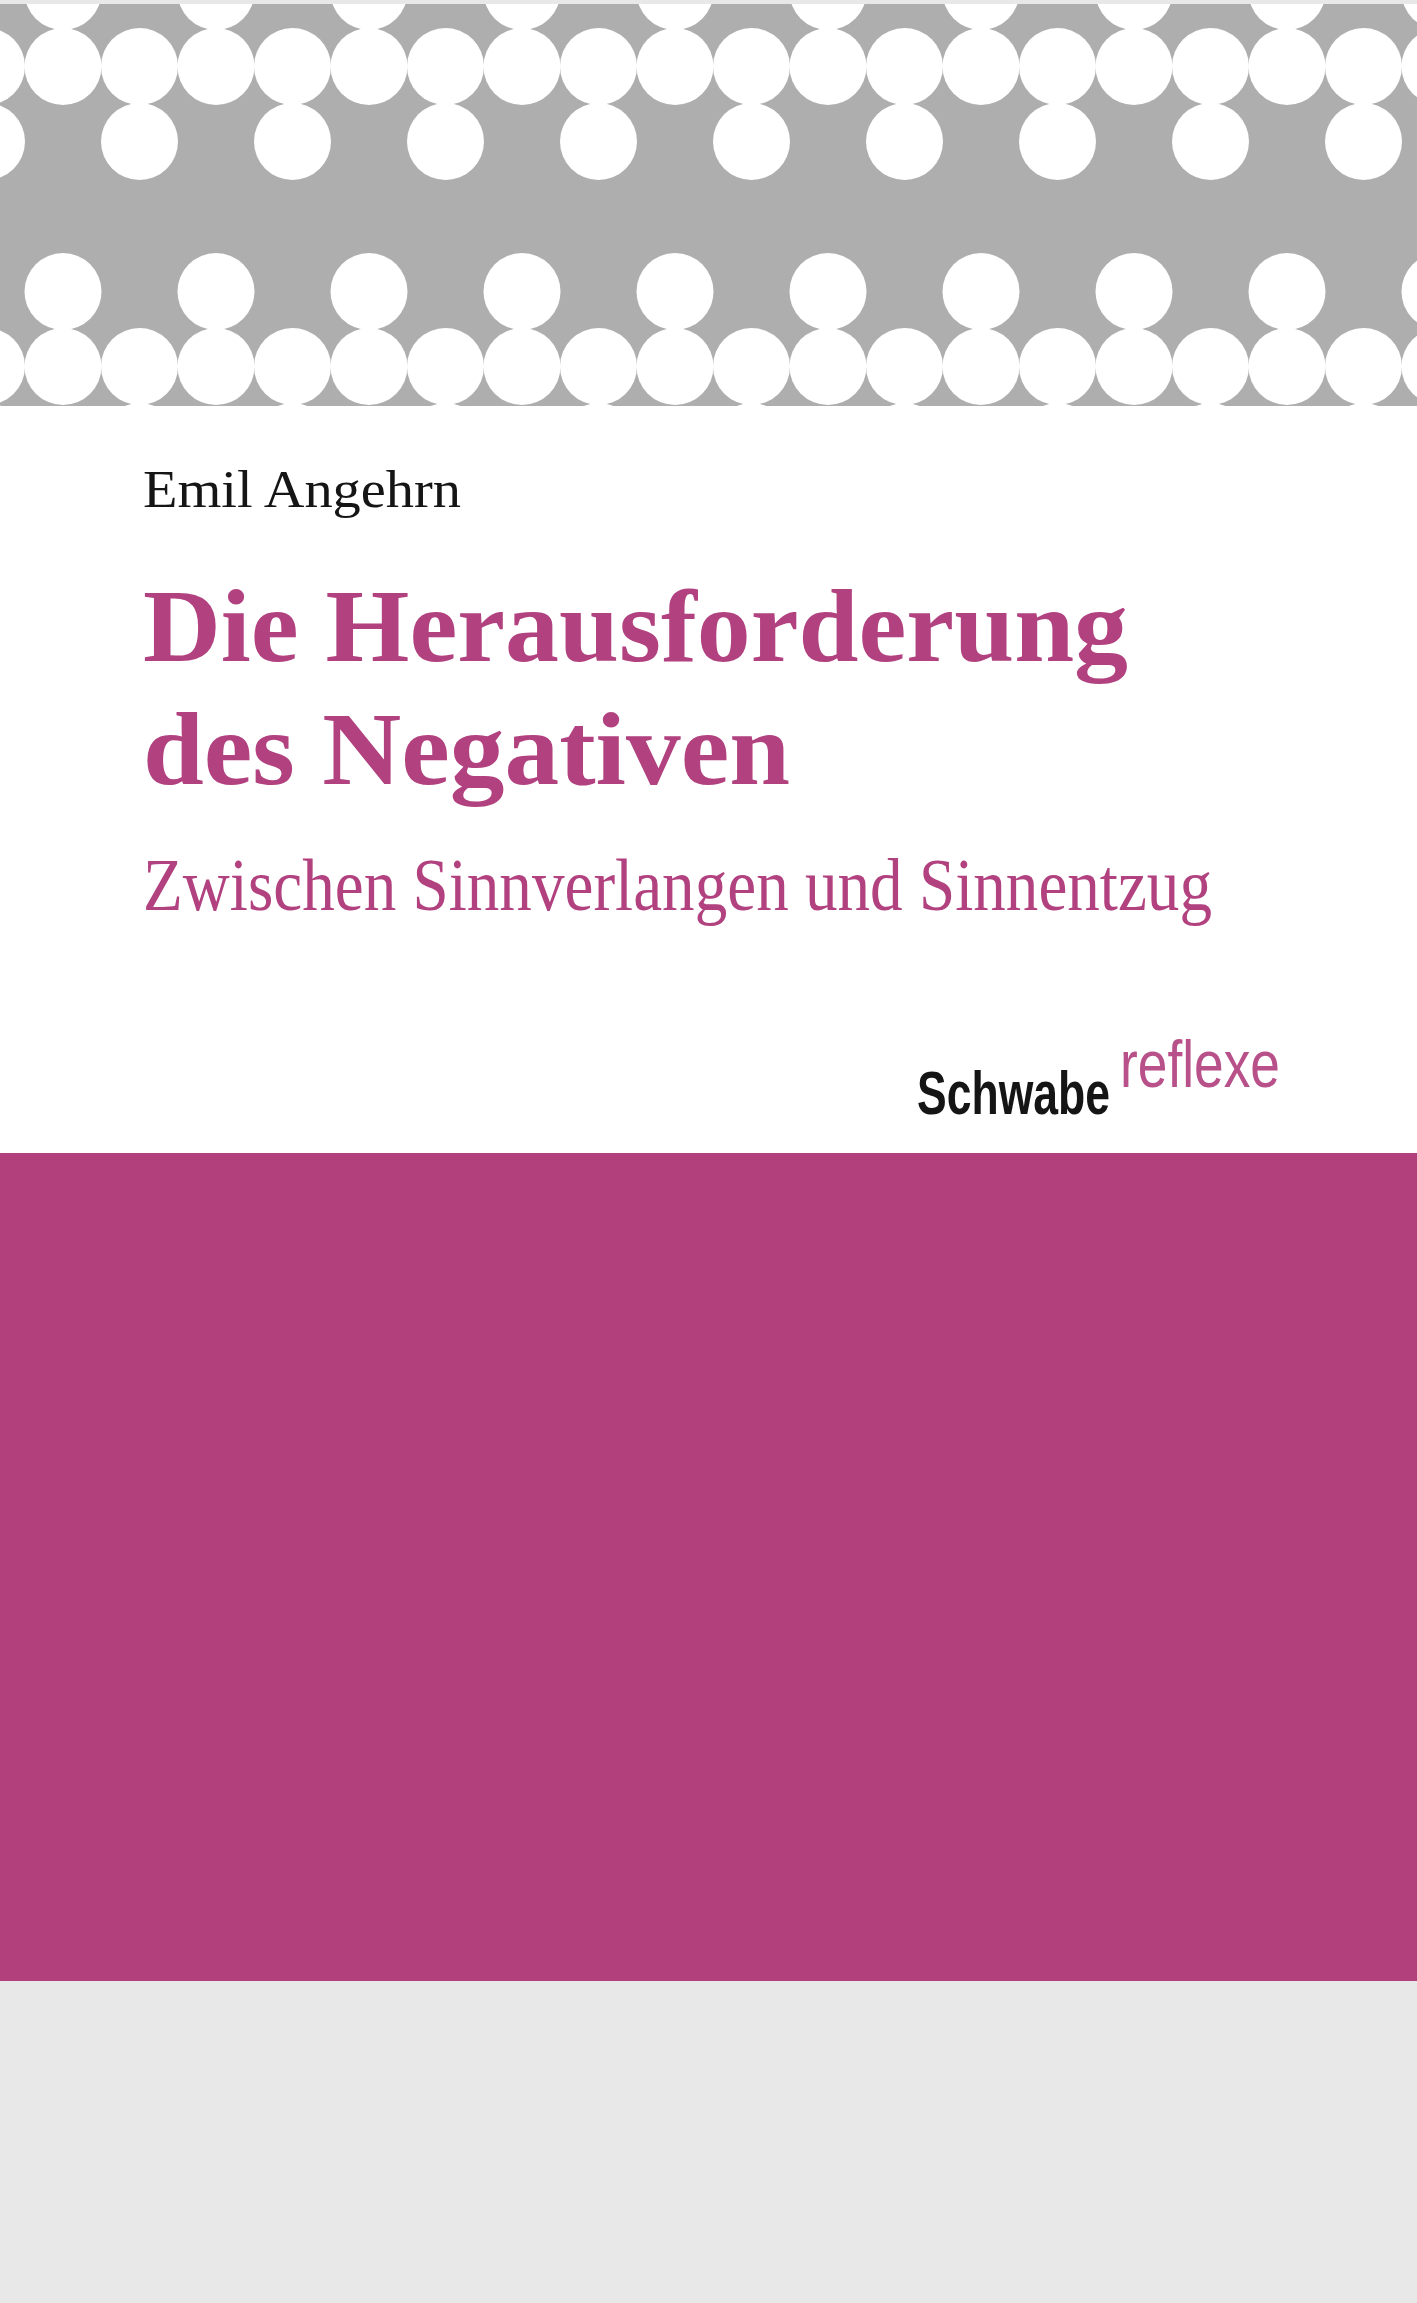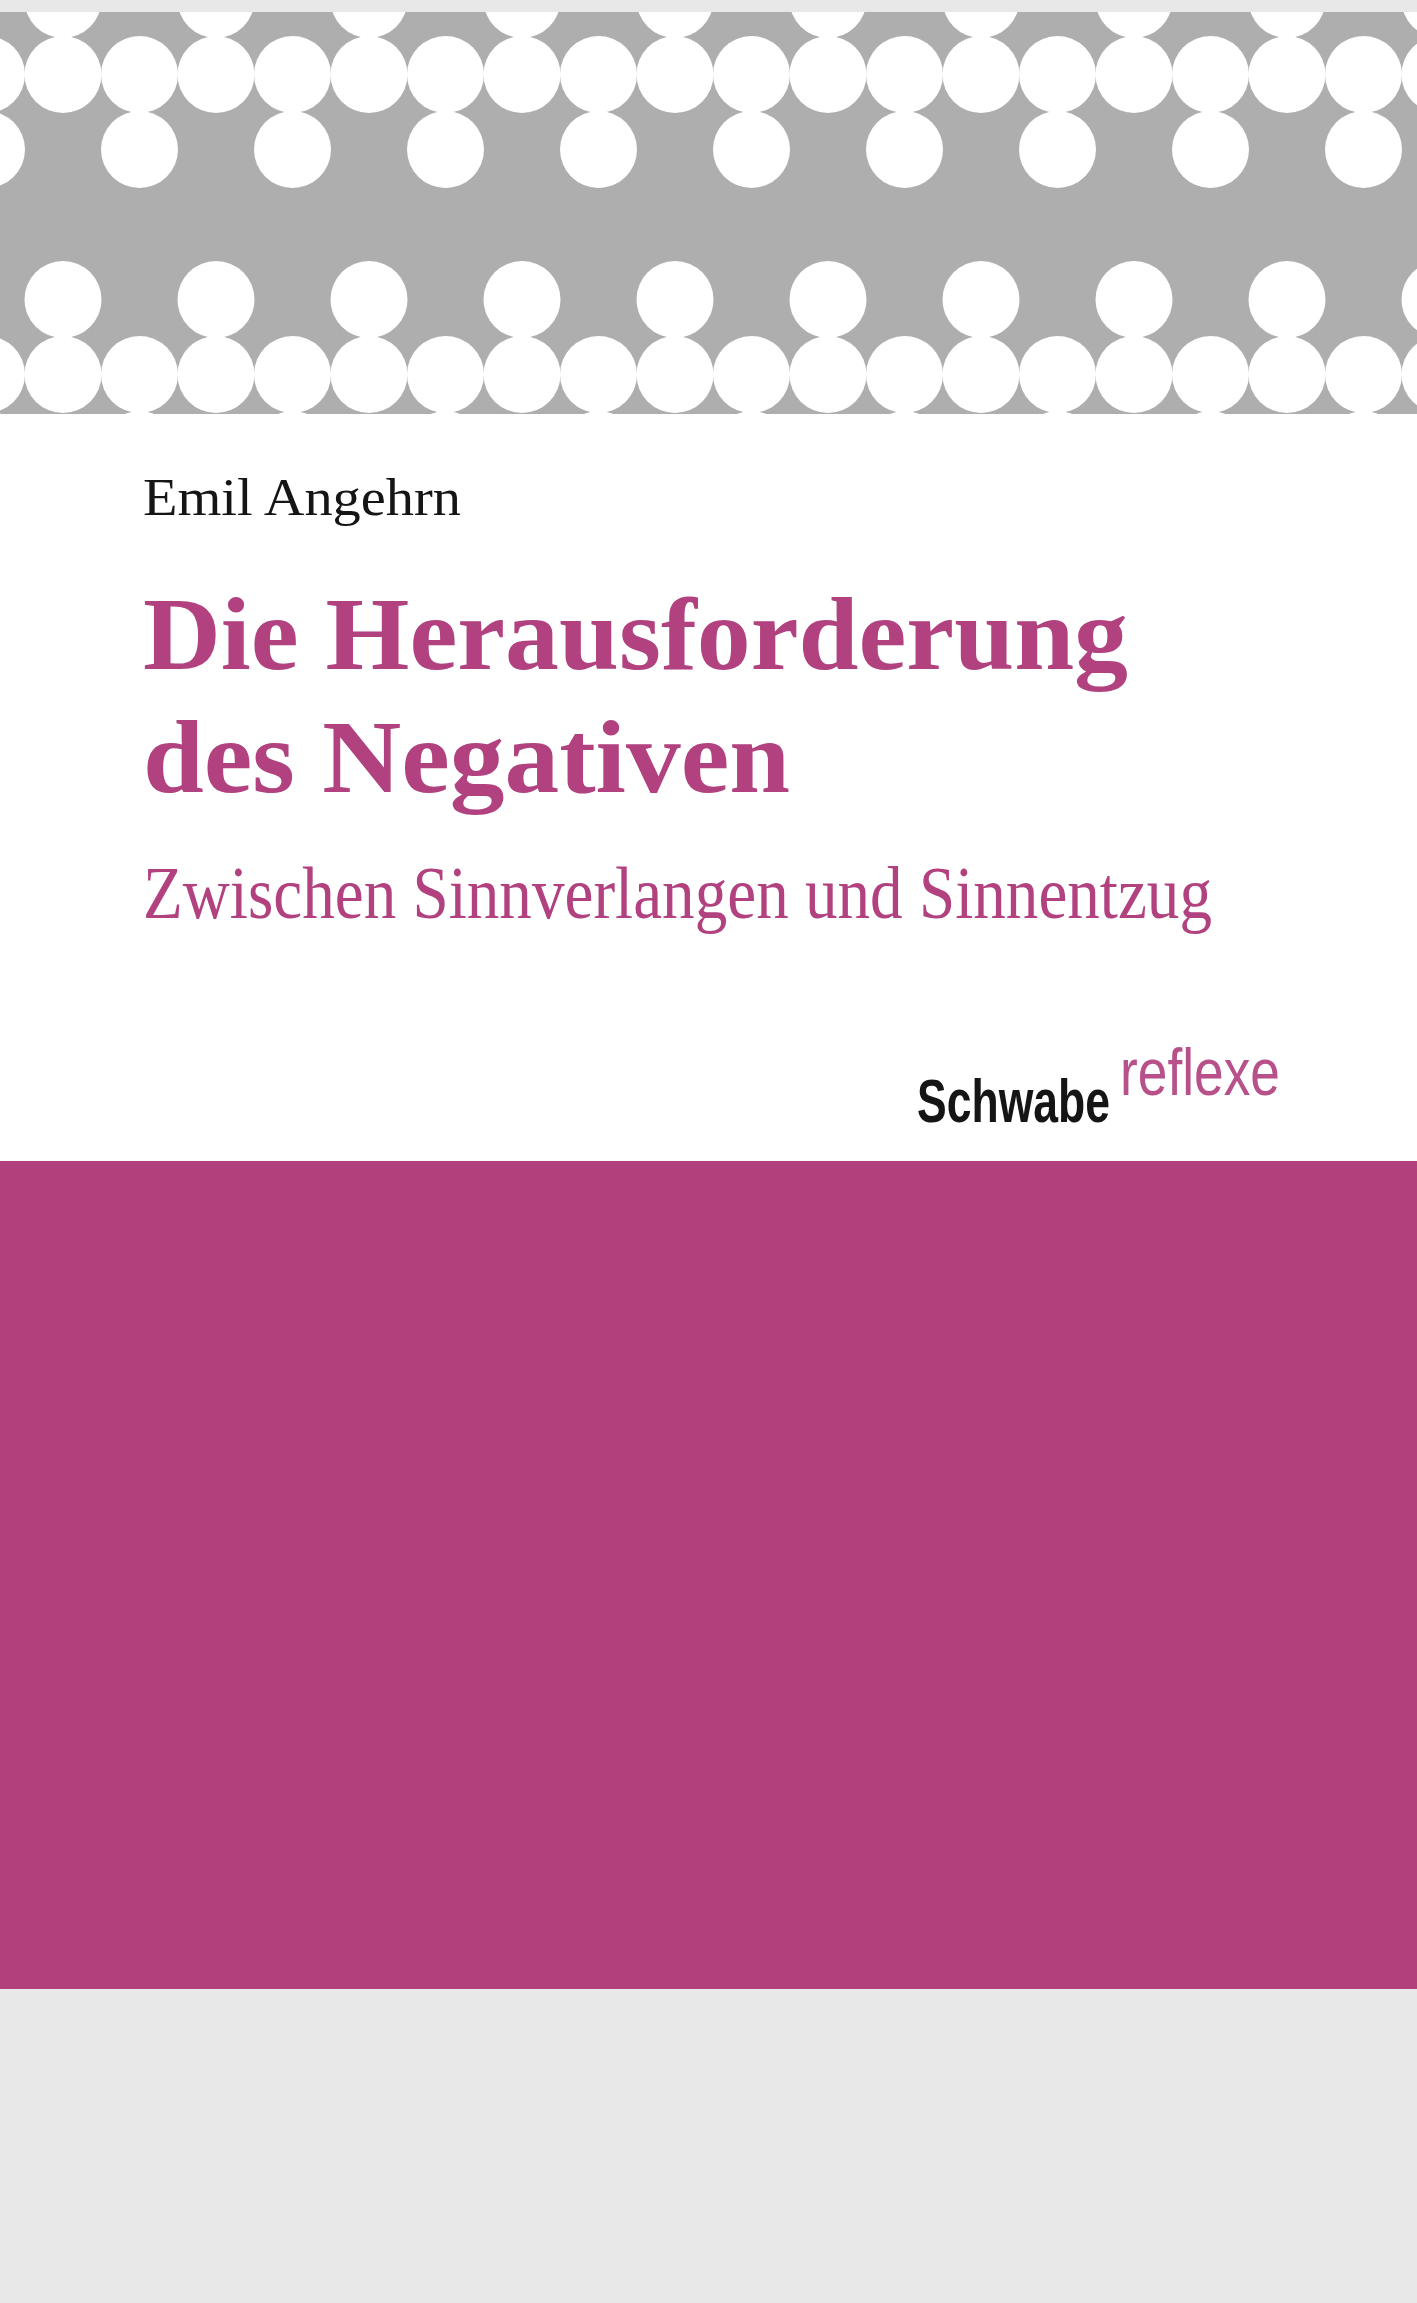--- a/index.html
+++ b/index.html
@@ -1,19 +1,19 @@
 <!DOCTYPE html>
 <html><head>
 <meta charset="utf-8">
 <style>
   html,body{margin:0;padding:0;background:#e8e8e8;}
   .stage{
     width:1417px;height:1977px;
     position:relative;
-    margin:12px auto;
+    margin:4px auto;
     background:#ffffff;
     overflow:hidden;
     font-family:"Liberation Serif", serif;
   }
   .cover-svg{position:absolute;left:0;top:0;display:block;}
   text{white-space:pre;}
   .t-author{
     font-family:"Liberation Serif", serif;
     font-size:52px;
     font-weight:400;

